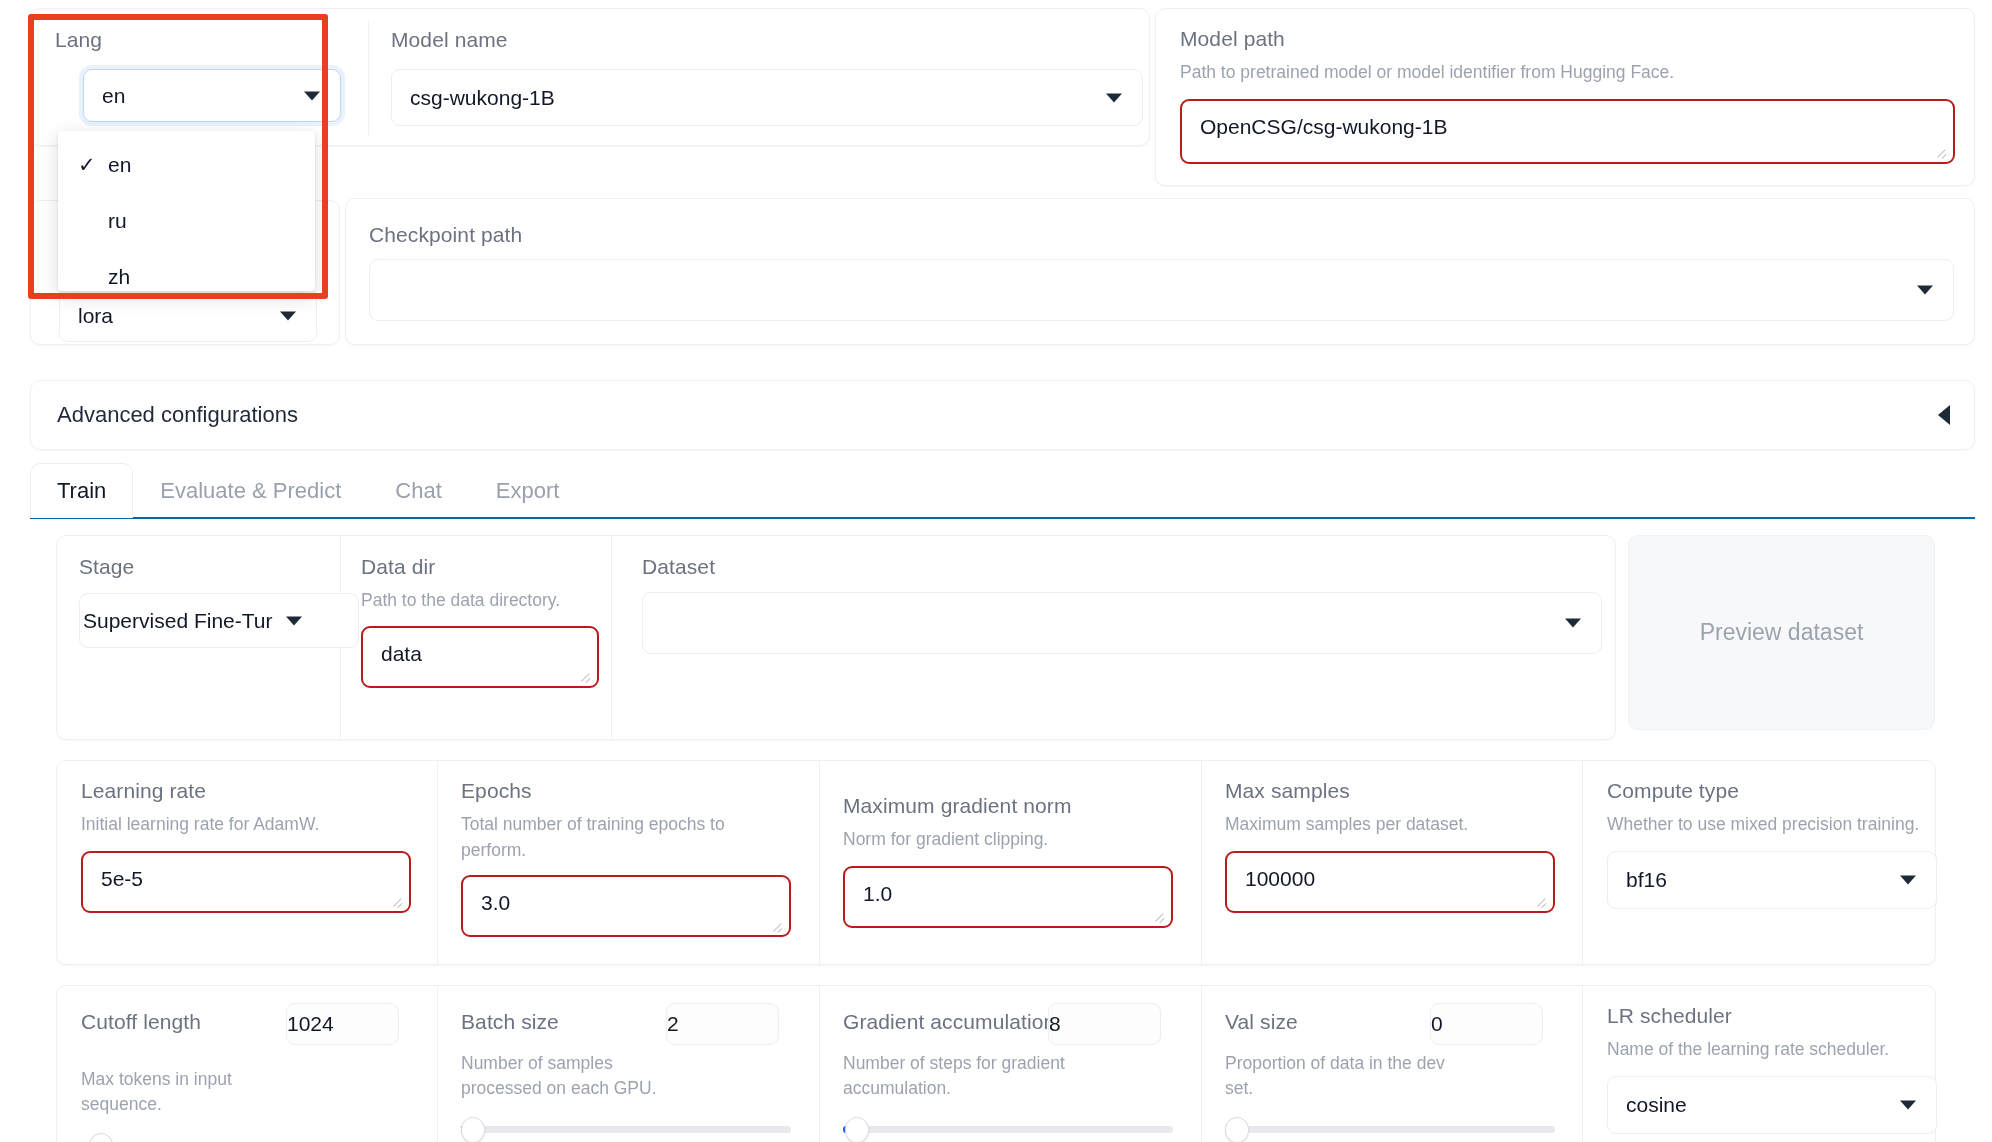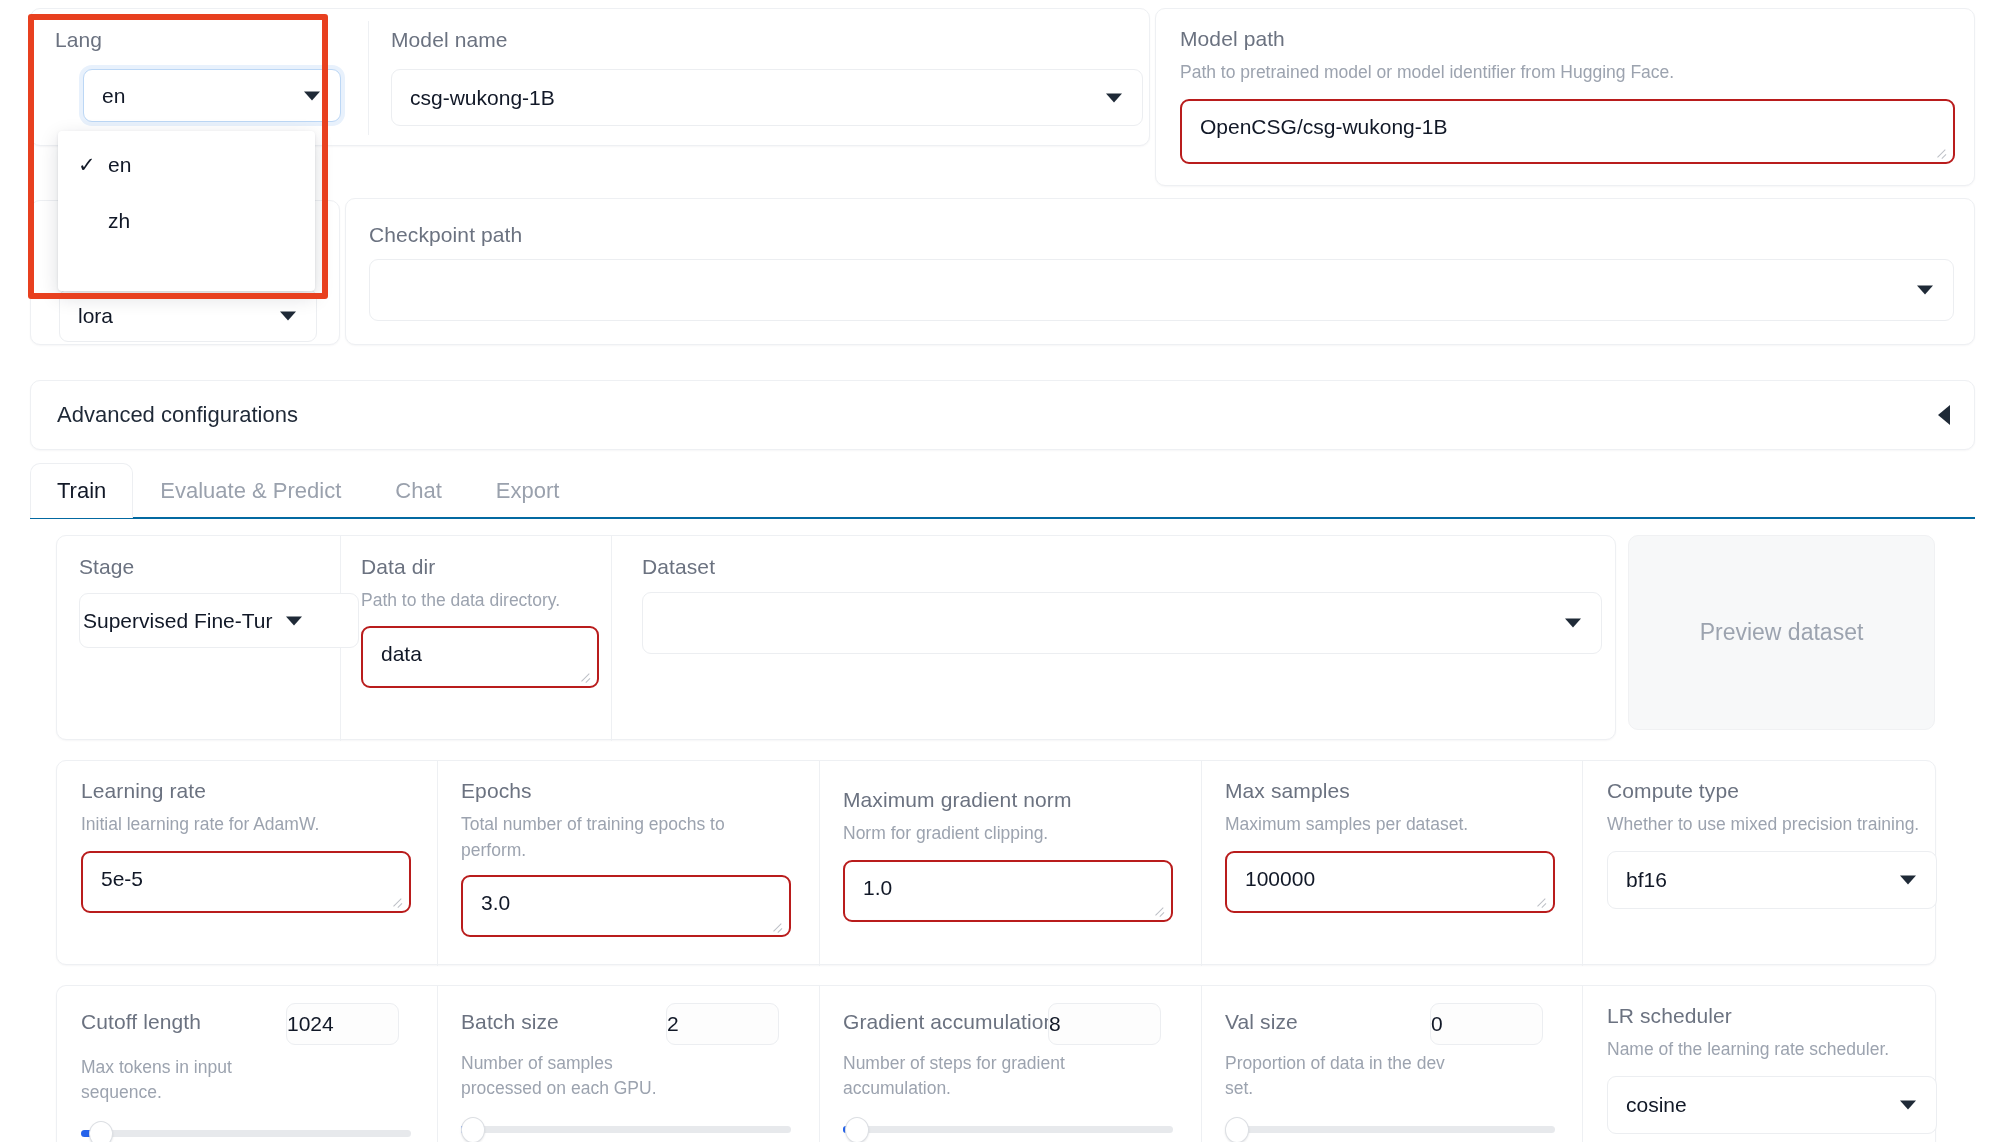--- a/index.html
+++ b/index.html
@@ -297,21 +297,21 @@
 
     <div style="position:absolute; left:404px; top:17px; width:340px;">
       <div class="cell-label">Epochs</div>
       <div class="cell-info" style="max-width:290px;">Total number of training epochs to perform.</div>
       <div class="txtbox" style="margin-top:12px; width:330px; height:62px;">
         <span>3.0</span>
         <span class="grip"></span>
       </div>
     </div>
 
-    <div style="position:absolute; left:786px; top:26px; width:340px;">
+    <div style="position:absolute; left:786px; top:32px; width:340px;">
       <div class="cell-label">Maximum gradient norm</div>
       <div class="cell-info">Norm for gradient clipping.</div>
       <div class="txtbox" style="margin-top:13px; width:330px; height:62px;text-align:right;">
         <span>1.0</span>
         <span class="grip"></span>
       </div>
     </div>
 
     <div style="position:absolute; left:1168px; top:17px; width:340px;">
       <div class="cell-label">Max samples</div>
@@ -338,21 +338,21 @@
     <div class="vdiv" style="left:1144px; top:0; height:170px;"></div>
     <div class="vdiv" style="left:1525px; top:0; height:170px;"></div>
 
     <div style="position:absolute; left:24px; top:17px; width:340px;">
       <div style="position:relative; height:44px;">
         <span class="cell-label" style="position:absolute; left:0; top:6px;">Cutoff length</span>
         <div class="num-box" style="position:absolute; right:22px; top:0; width:113px;">
           <span>1024</span>
         </div>
       </div>
-      <div class="cell-info" style="max-width:200px; margin-top:8px;">Max tokens in input sequence.</div>
+      <div class="cell-info" style="max-width:200px; margin-top:20px;">Max tokens in input sequence.</div>
       <div class="slider-wrap" style="margin-top:17px; width:330px;">
         <div class="slider-track"></div>
         <div class="slider-fill" style="width:14px;"></div>
         <div class="slider-thumb" style="left:8px;"></div>
       </div>
     </div>
 
     <div style="position:absolute; left:404px; top:17px; width:340px;">
       <div style="position:relative; height:44px;">
         <span class="cell-label" style="position:absolute; left:0; top:6px;">Batch size</span>
@@ -408,19 +408,23 @@
     </div>
   </div>
 
   <div class="popup" style="left:58px; top:131px; width:257px; height:160px;">
     <div class="popup-item">
       <span class="tick">✓</span>
       <span>en</span>
     </div>
     <div class="popup-item">
       <span class="tick"></span>
+      <span>ru</span>
+    </div>
+    <div class="popup-item">
+      <span class="tick"></span>
       <span>zh</span>
     </div>
   </div>
 
   <div class="annot" style="left:28px; top:14px; width:300px; height:285px;"></div>
 
 </div>
 
 </body></html>

